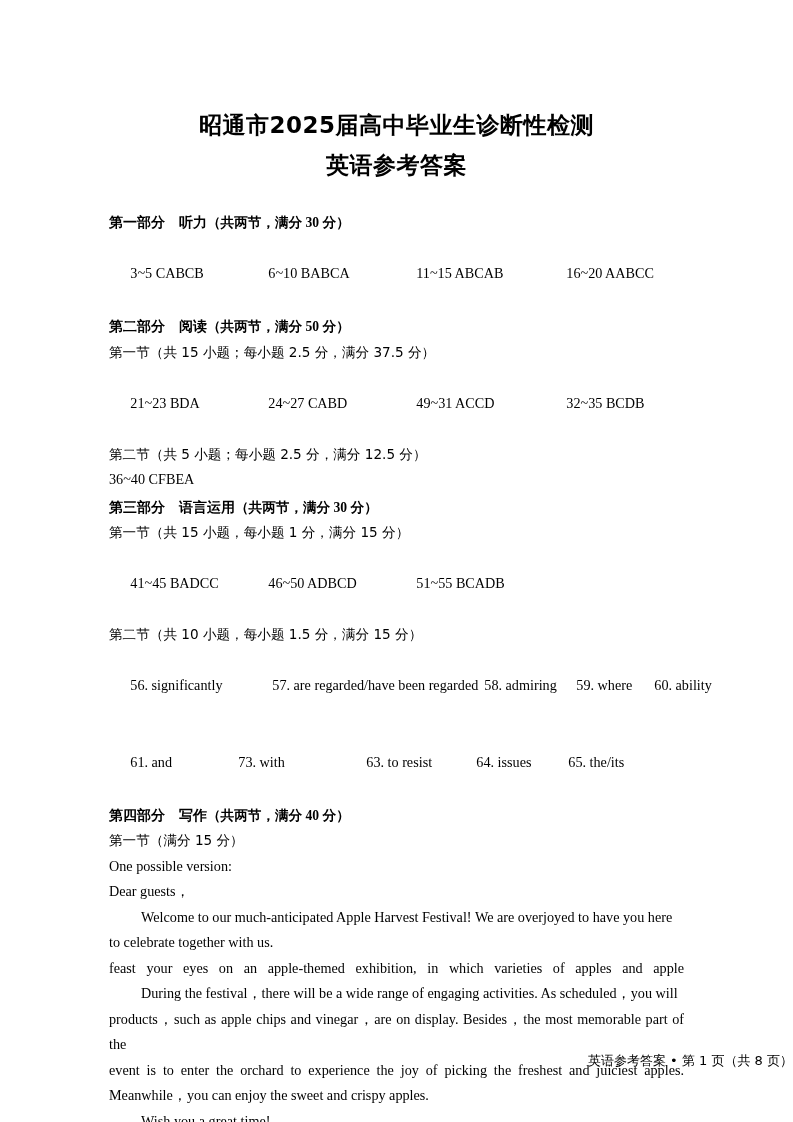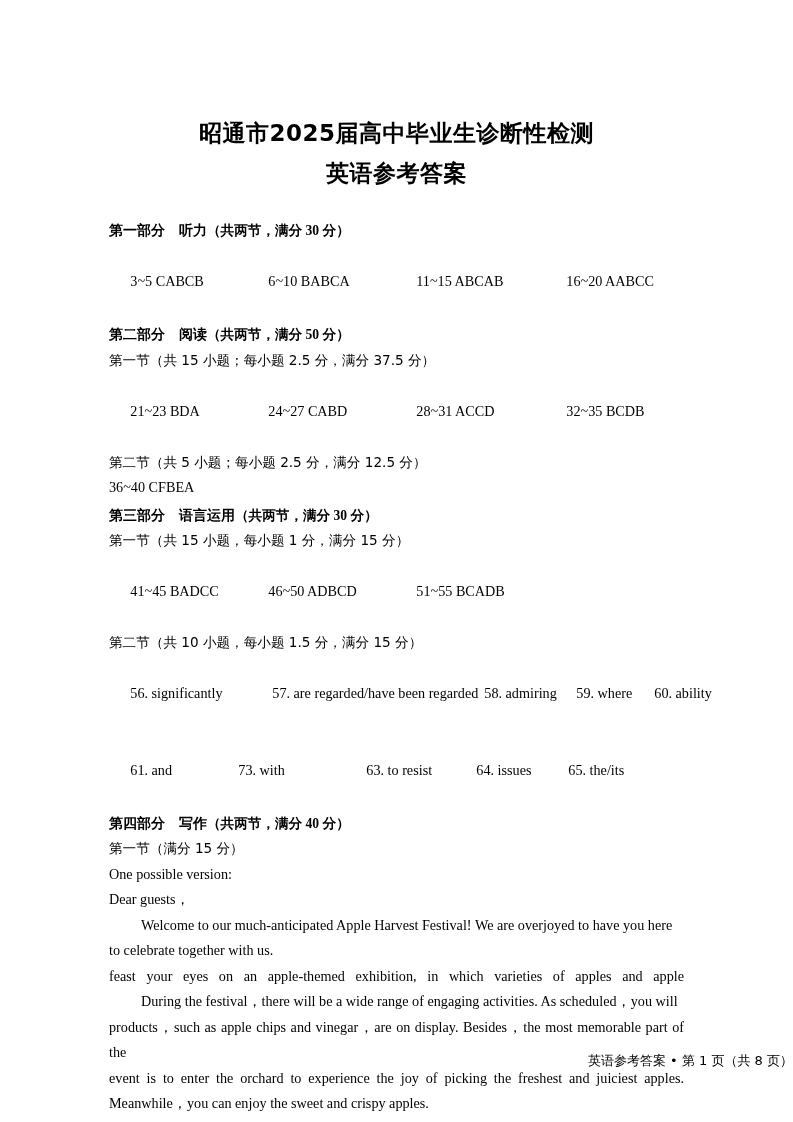--- a/index.html
+++ b/index.html
@@ -14,21 +14,21 @@
     color: #000000;
     position: relative;
     overflow: hidden;
   }
   .page {
     position: absolute;
     left: 0; top: 0;
     width: 793px;
     height: 1122px;
     box-sizing: border-box;
-    padding: 8px;
+    padding: 0;
   }
   .title-block {
     margin-top: 108px;
     text-align: center;
   }
   .title-line1 {
     font-family: "DejaVu Sans", "Liberation Sans", sans-serif;
     font-weight: bold;
     font-size: 23px;
     letter-spacing: 0.5px;
@@ -131,21 +131,21 @@
       <span class="cell w1">3~5 CABCB</span><span class="cell w2">6~10 BABCA</span><span class="cell w3">11~15 ABCAB</span><span class="cell">16~20 AABCC</span>
     </div>
 
     <div class="sec-head">
       <span>第二部分</span><span class="gap"></span><span>阅读</span><span class="norm cn">（共两节，满分 50 分）</span>
     </div>
 
     <div class="line cn">第一节（共 15 小题；每小题 2.5 分，满分 37.5 分）</div>
 
     <div class="ans-row">
-      <span class="cell w1">21~23 BDA</span><span class="cell w2">24~27 CABD</span><span class="cell w3">28~31 ACCD</span><span class="cell">32~35 BCDB</span>
+      <span class="cell w1">21~23 BDA</span><span class="cell w2">24~27 CABD</span><span class="cell w3">49~31 ACCD</span><span class="cell">32~35 BCDB</span>
     </div>
 
     <div class="line cn">第二节（共 5 小题；每小题 2.5 分，满分 12.5 分）</div>
     <div class="line">36~40 CFBEA</div>
 
     <div class="sec-head">
       <span>第三部分</span><span class="gap"></span><span>语言运用</span><span class="norm cn">（共两节，满分 30 分）</span>
     </div>
 
     <div class="line cn">第一节（共 15 小题，每小题 1 分，满分 15 分）</div>

